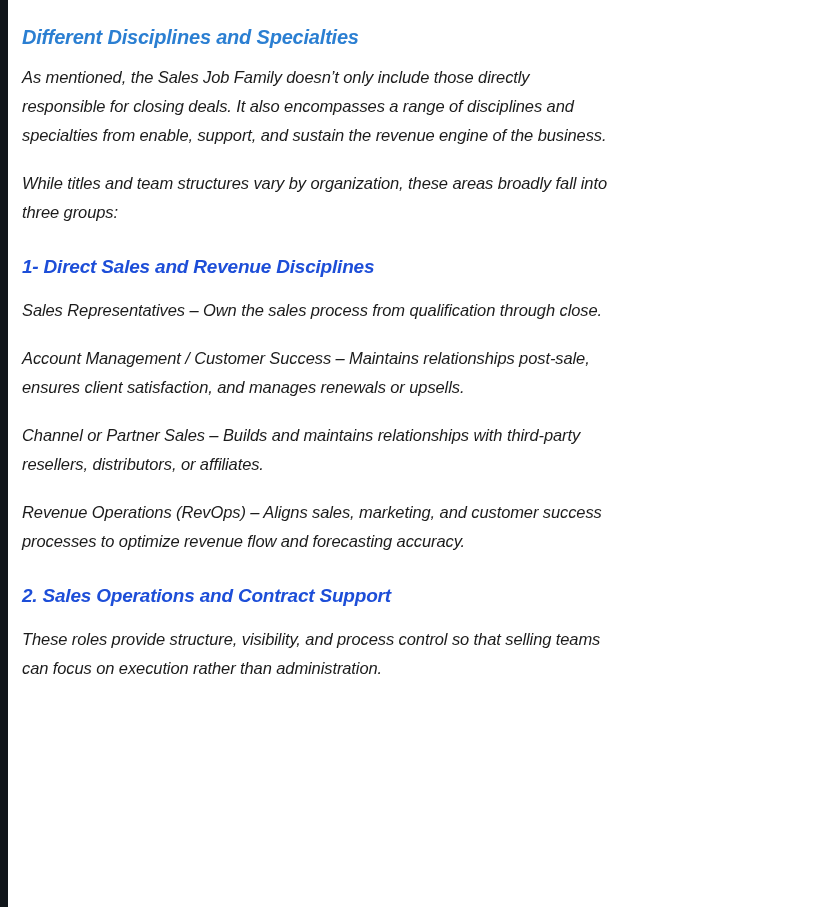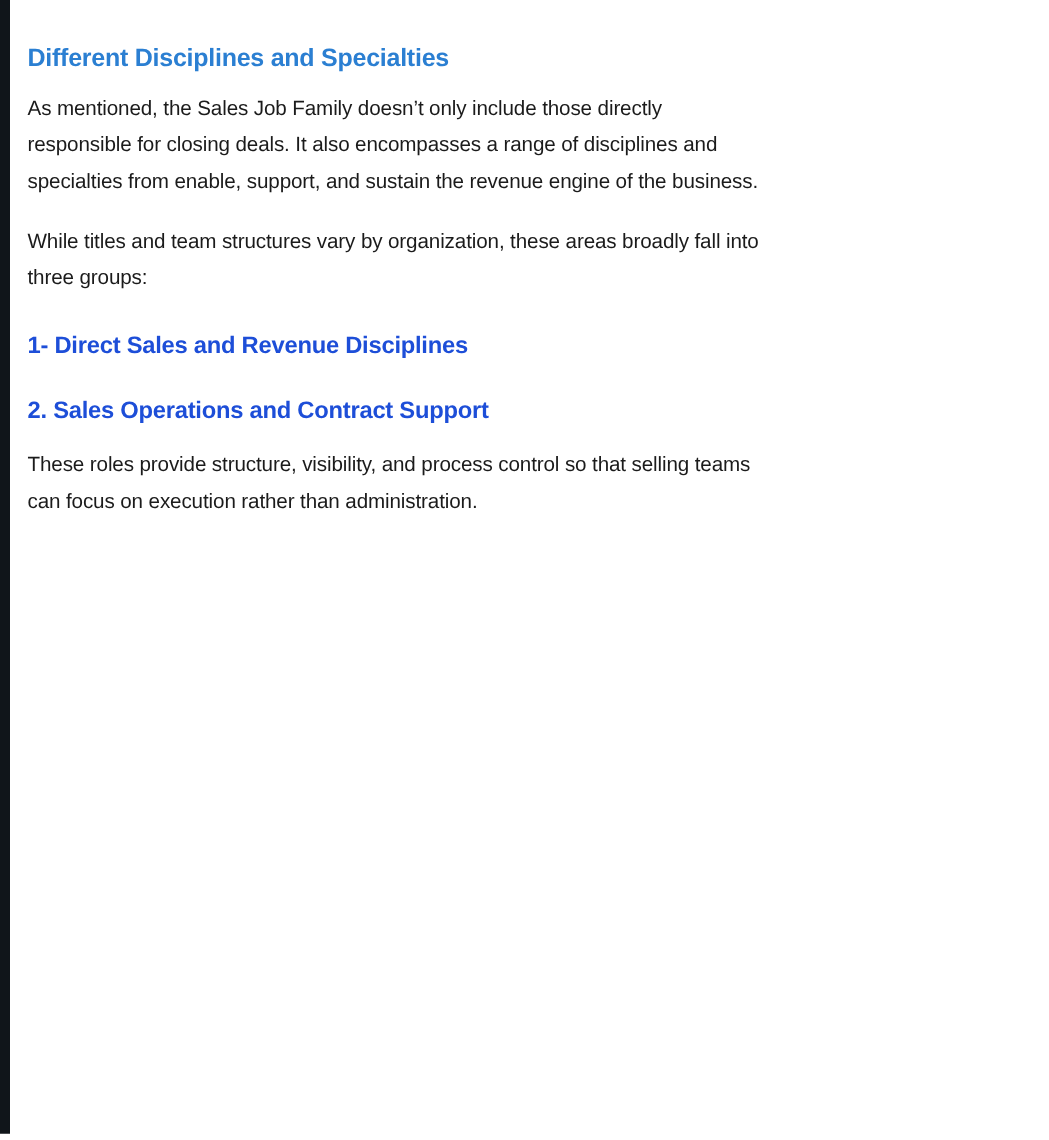--- a/index.html
+++ b/index.html
@@ -15,23 +15,24 @@
     overflow:hidden;
     font-family:"Liberation Sans", sans-serif;
     position:relative;
   }
   .edge-bar{
     position:absolute;left:0;top:0;
     width:8px;height:907px;
     background:var(--edge-bar);
   }
   .content{
-    position:absolute;left:22px;top:14px;
+    position:absolute;left:22px;top:4px;
     width:770px;
     padding-top:20px;
+    font-style:italic;
   }
   h1.article-title{
     margin:0 0 13px 0;
     font-size:20px;line-height:26px;
     font-weight:700;
     letter-spacing:-0.2px;
     color:var(--heading-blue);
   }
   p.body-para{
     margin:0 0 19px 0;
@@ -59,22 +60,29 @@
   <p class="body-para">As mentioned, the Sales Job Family doesn’t only include those directly
 responsible for closing deals. It also encompasses a range of disciplines and
 specialties from enable, support, and sustain the revenue engine of the business.</p>
 
   <p class="body-para">While titles and team structures vary by organization, these areas broadly fall into
 three groups:</p>
 
   <h2 class="section-heading">1- Direct Sales and Revenue Disciplines</h2>
 
 
+  <p class="body-para">Sales Representatives – Own the sales process from qualification through close.</p>
+
+  <p class="body-para">Account Management / Customer Success – Maintains relationships post-sale,
+ensures client satisfaction, and manages renewals or upsells.</p>
 
 
+  <p class="body-para">Channel or Partner Sales – Builds and maintains relationships with third-party
+resellers, distributors, or affiliates.</p>
 
-
+  <p class="body-para">Revenue Operations (RevOps) – Aligns sales, marketing, and customer success
+processes to optimize revenue flow and forecasting accuracy.</p>
 
   <h2 class="section-heading">2. Sales Operations and Contract Support</h2>
 
   <p class="body-para">These roles provide structure, visibility, and process control so that selling teams
 can focus on execution rather than administration.</p>
 </div>
 
 </body></html>

